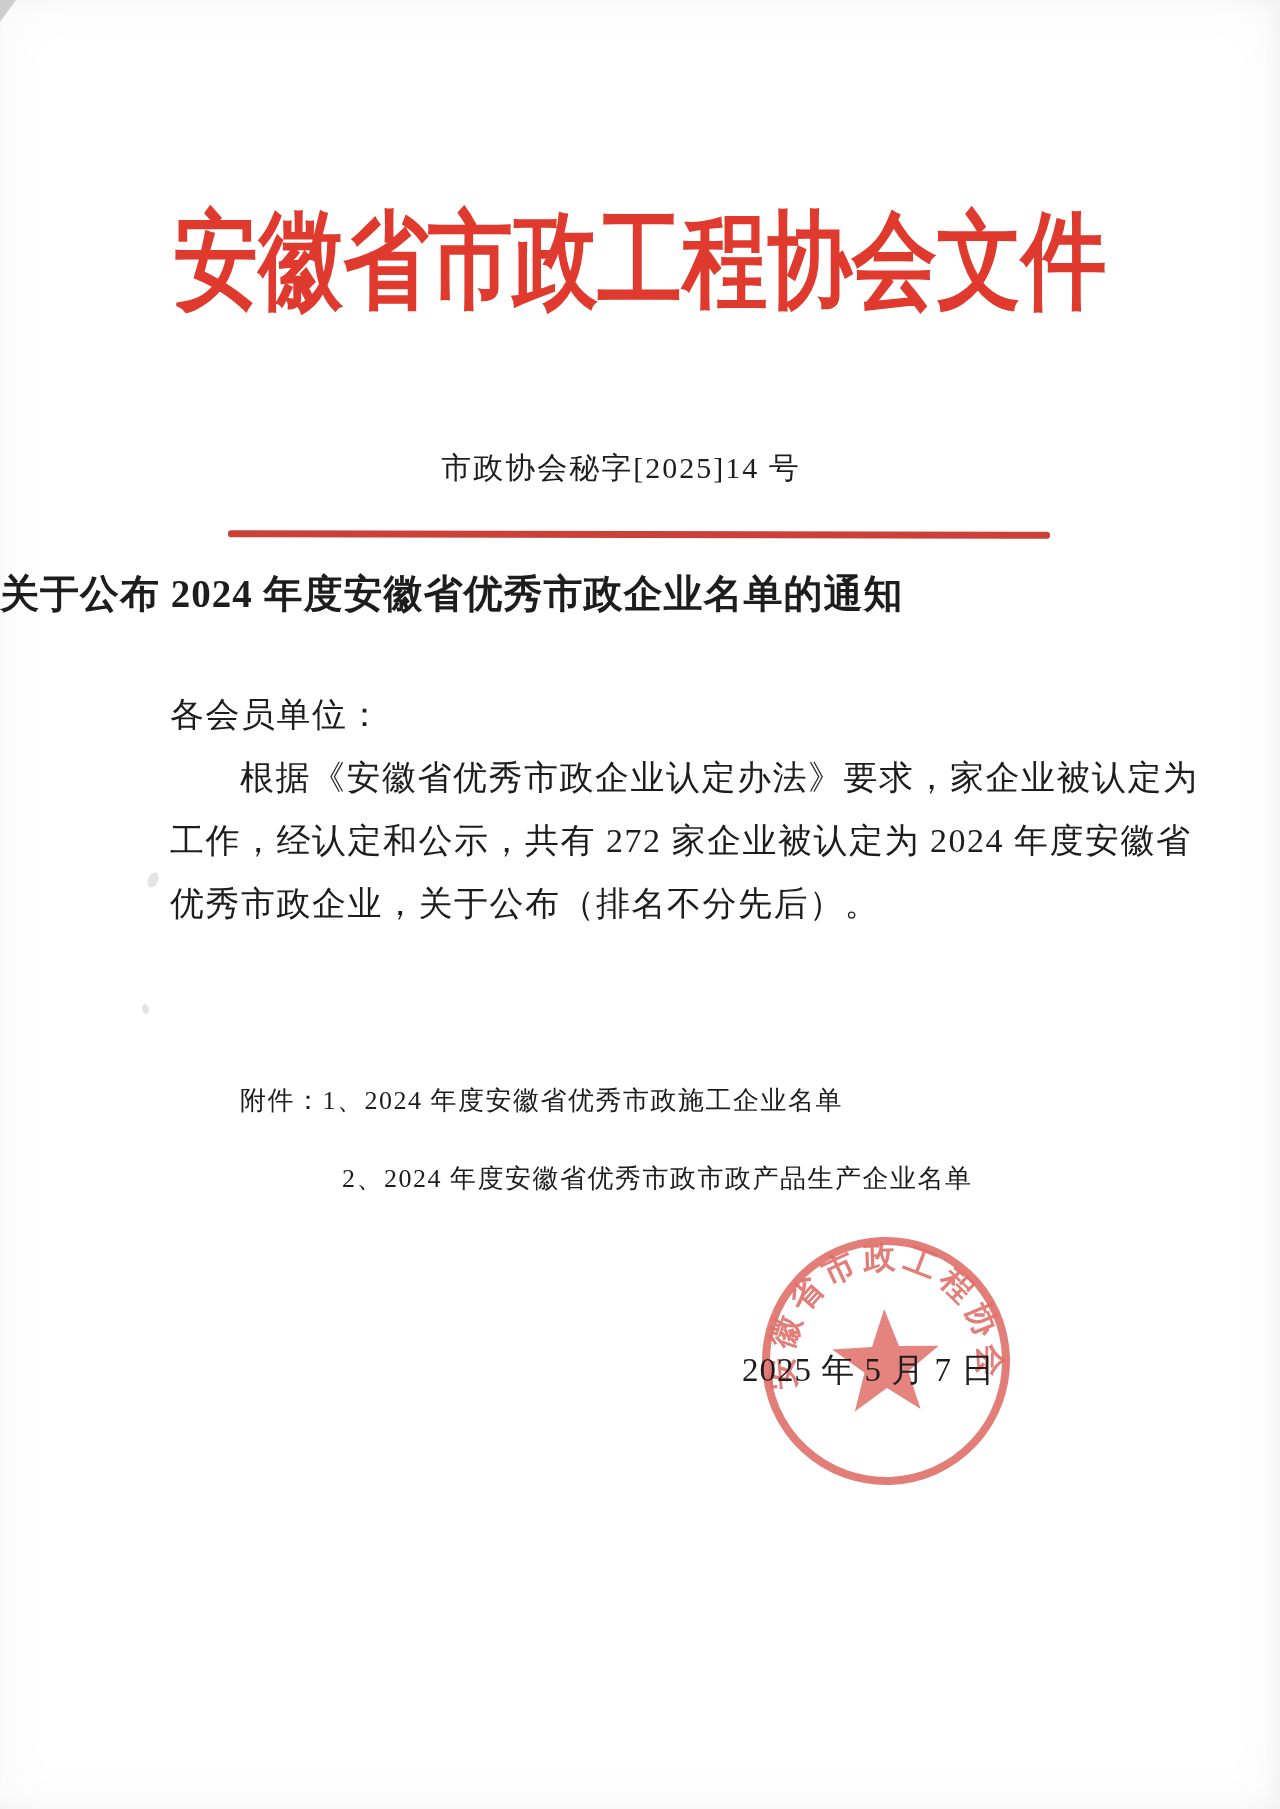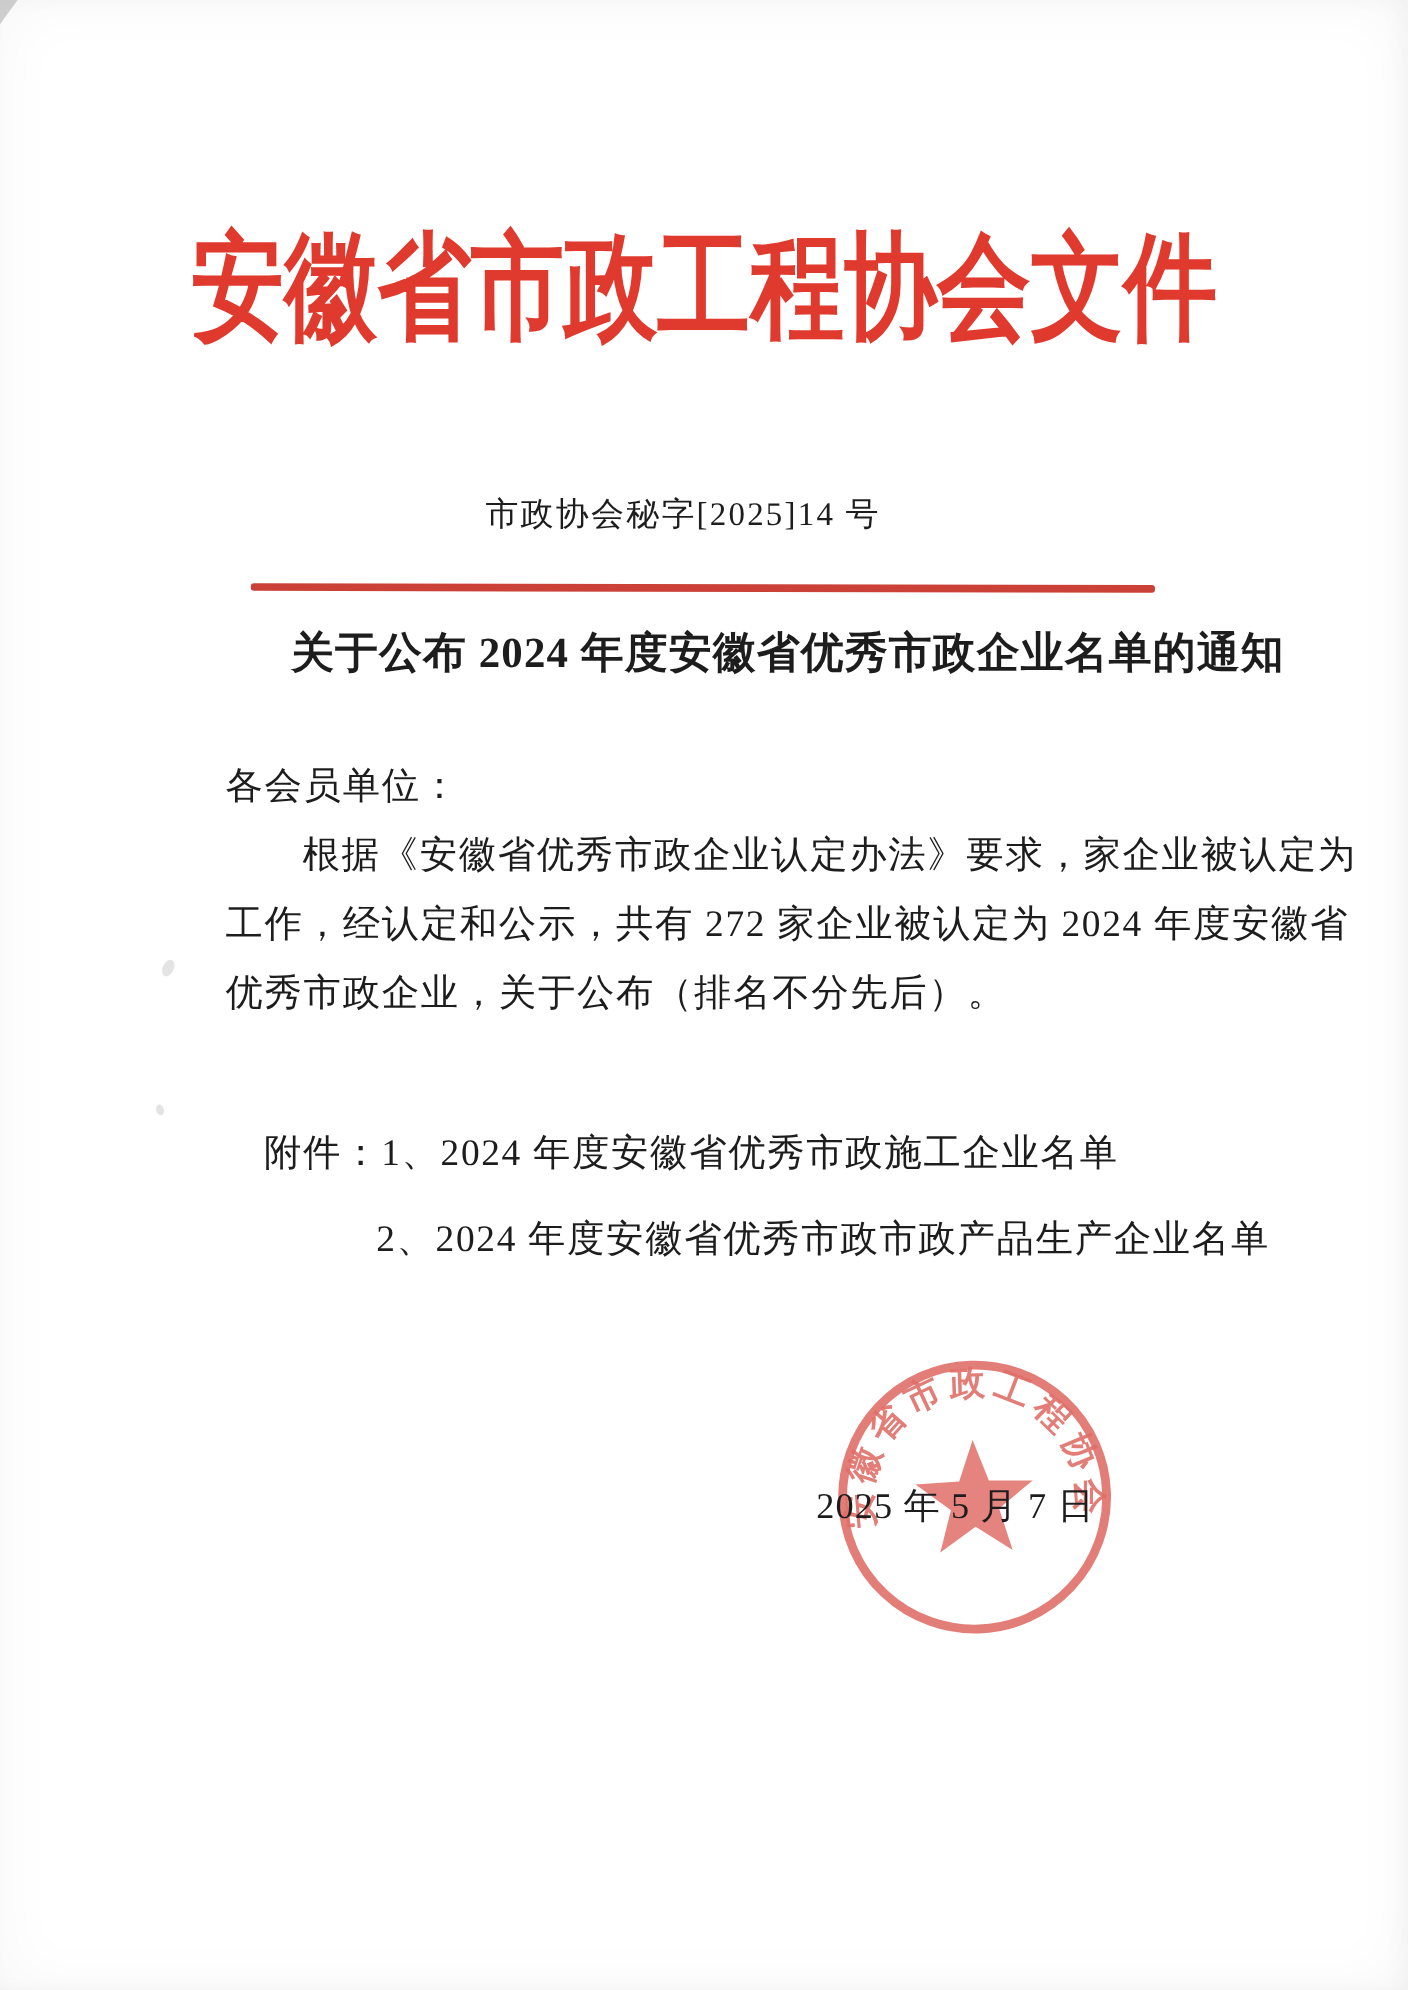--- a/index.html
+++ b/index.html
@@ -68,47 +68,46 @@
     width: 822px;
     height: 7px;
     border-radius: 3px;
     transform: rotate(0.12deg);
   }
   .notice-title {
     position: absolute;
     top: 568px;
     left: 0;
     width: 1168px;
-    text-align: right;
+    text-align: left;
     font-size: 39px;
     line-height: 52px;
     font-weight: bold;
     white-space: nowrap;
     letter-spacing: 1px;
   }
   .body-block {
     position: absolute;
     top: 683px;
     left: 170px;
     width: 944px;
     font-size: 34px;
   }
   .body-block .line {
     line-height: 63px;
     white-space: nowrap;
     letter-spacing: 1.5px;
-    margin-left: 35px;
   }
   .line.indent-2 { text-indent: 70px; }
   .attachments {
     position: absolute;
-    top: 1010px;
+    top: 1062px;
     left: 170px;
     width: 944px;
-    font-size: 34px;
+    font-size: 26px;
   }
   .attachments .line {
     line-height: 78px;
     white-space: nowrap;
     letter-spacing: 1.5px;
   }
   .attachments .line.second { text-indent: 172px; }
   .attachments .line.first { text-indent: 70px; }
 
   .seal {

